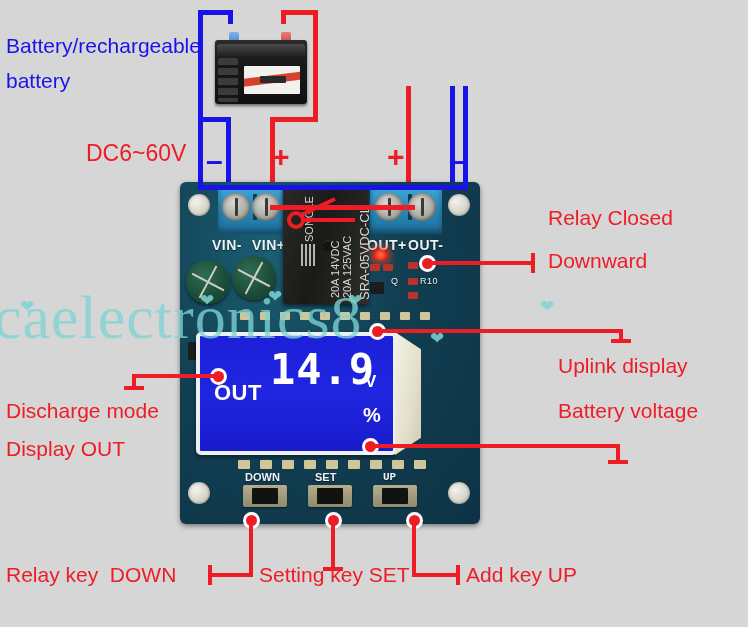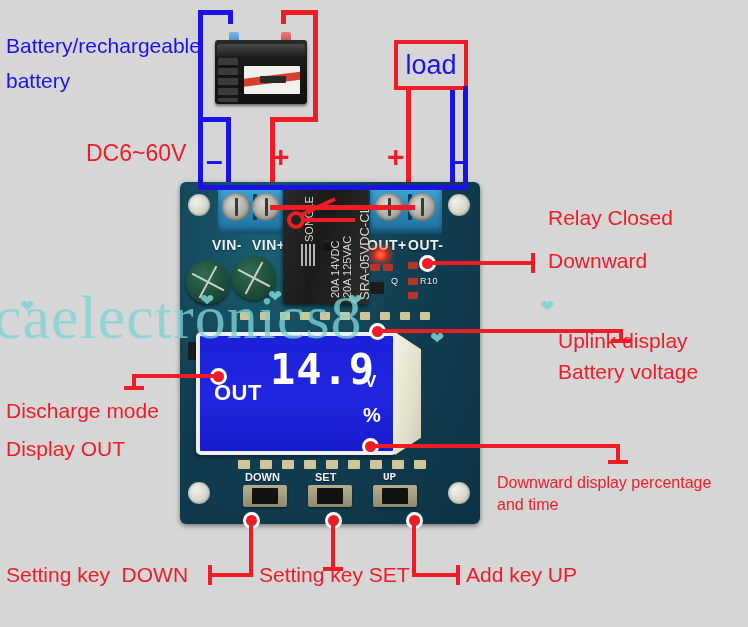--- a/index.html
+++ b/index.html
@@ -273,23 +273,20 @@
   <div id="battery">
     <div class="bat-post neg"></div>
     <div class="bat-post pos"></div>
     <div class="bat-body">
       <div class="bat-top"></div>
       <div class="bat-grid"></div>
       <div class="bat-label"></div>
     </div>
   </div>
 
-  <div id="loadbox">
-    <span>load</span>
-  </div>
 
   <div id="pcb">
 
     <div class="mount-hole" style="left:8px;top:12px;"></div>
     <div class="mount-hole" style="left:268px;top:12px;"></div>
     <div class="mount-hole" style="left:8px;top:300px;"></div>
     <div class="mount-hole" style="left:268px;top:300px;"></div>
 
     <div class="term" style="left:38px;top:4px;width:66px;">
       <div class="screw" style="left:4px;"></div>
@@ -434,28 +431,26 @@
 
   <div class="ann blue" style="left:6px;top:28px;line-height:35px;">Battery/rechargeable
 battery</div>
 
   <div class="ann" style="left:86px;top:140px;font-size:23px;">DC6~60V</div>
 
   <div class="ann" style="left:548px;top:205px;">Relay Closed</div>
 
   <div class="ann" style="left:548px;top:248px;">Downward</div>
 
-  <div class="ann" style="left:558px;top:325px;line-height:31px;">Uplink display
+  <div class="ann" style="left:558px;top:343px;line-height:45px;">Uplink display
 Battery voltage</div>
 
   <div class="ann" style="left:6px;top:392px;line-height:38px;">Discharge mode
 Display OUT</div>
 
-  <div class="ann" style="left:497px;top:472px;font-size:16px;line-height:22px;">Downward display percentage
-and time</div>
-
-  <div class="ann" style="left:6px;top:562px;">Setting key  DOWN</div>
+
+  <div class="ann" style="left:6px;top:562px;">Relay key  DOWN</div>
 
   <div class="ann" style="left:466px;top:562px;">Add key UP</div>
 
   <div class="ann" style="left:259px;top:562px;">Setting key SET</div>
 
 </div>
 
 </body></html>

